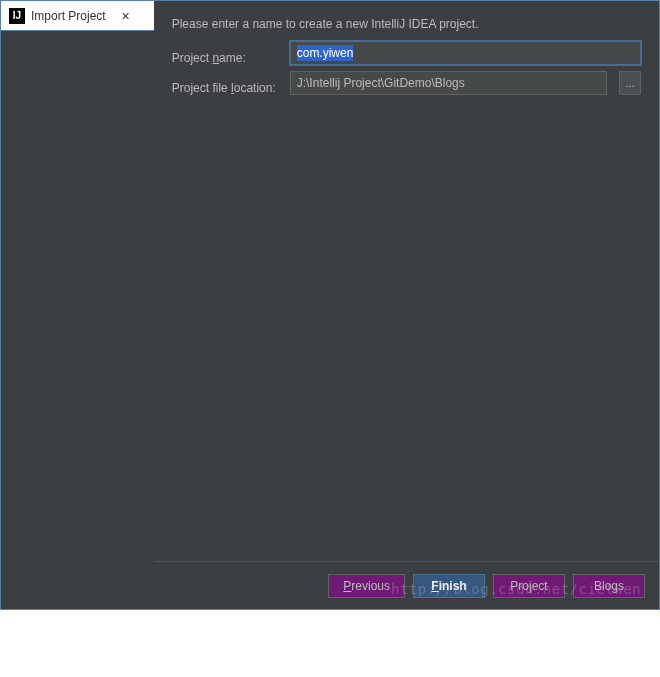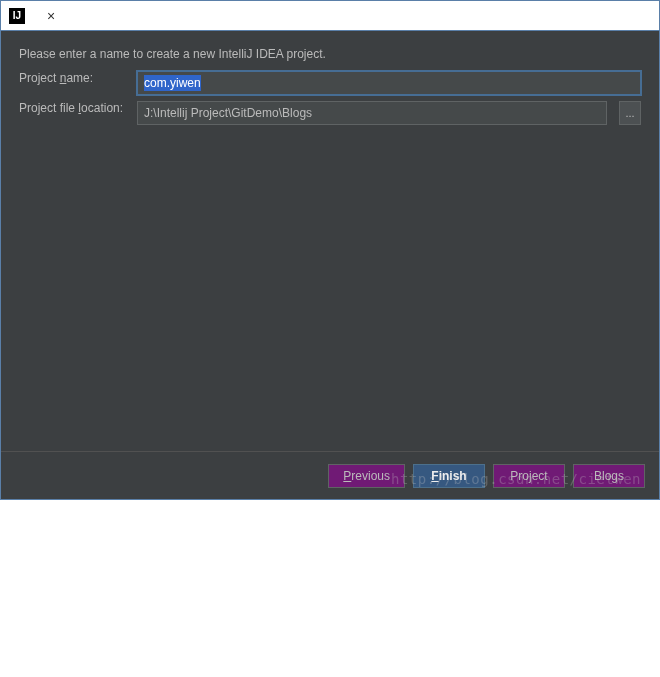--- a/index.html
+++ b/index.html
@@ -9,24 +9,24 @@
       font-family: "Segoe UI", Tahoma, sans-serif;
     }
     body {
       width: 660px;
       height: 677px;
       background: #fff;
       overflow: hidden;
     }
     .window {
       width: 660px;
-      height: 500px;
+      height: 610px;
       border: 1px solid #5a7fa8;
       display: flex;
-      flex-direction: column;
+      flex-direction: row;
       background: #3c3f41;
     }
     .titlebar {
       height: 30px;
       background: #ffffff;
       display: flex;
       align-items: center;
       padding: 0 8px;
       border-bottom: 1px solid #5a7fa8;
     }
@@ -66,21 +66,21 @@
       color: #bbbbbb;
       font-size: 12px;
       position: relative;
     }
     .instruction {
       margin-bottom: 10px;
       color: #bbbbbb;
     }
     .form-row {
       display: flex;
-      align-items: flex-start;
+      align-items: flex-end;
       margin-bottom: 6px;
     }
     .form-label {
       width: 118px;
       color: #bbbbbb;
       font-size: 12px;
     }
     .form-label .mn {
       text-decoration: underline;
     }
@@ -174,20 +174,21 @@
       cursor: text;
     }
   </style>
 </head>
 <body>
 
 <div class="window">
 
   <div class="titlebar">
     <div class="titlebar-icon">IJ</div>
+    <div class="titlebar-title">Import Project</div>
     <button class="titlebar-close">×</button>
   </div>
 
   <div class="content">
 
     <div class="instruction">Please enter a name to create a new IntelliJ IDEA project.</div>
 
     <div class="form-row">
       <div class="form-label">
         <span>Project </span><span class="mn">n</span><span>ame:</span>

